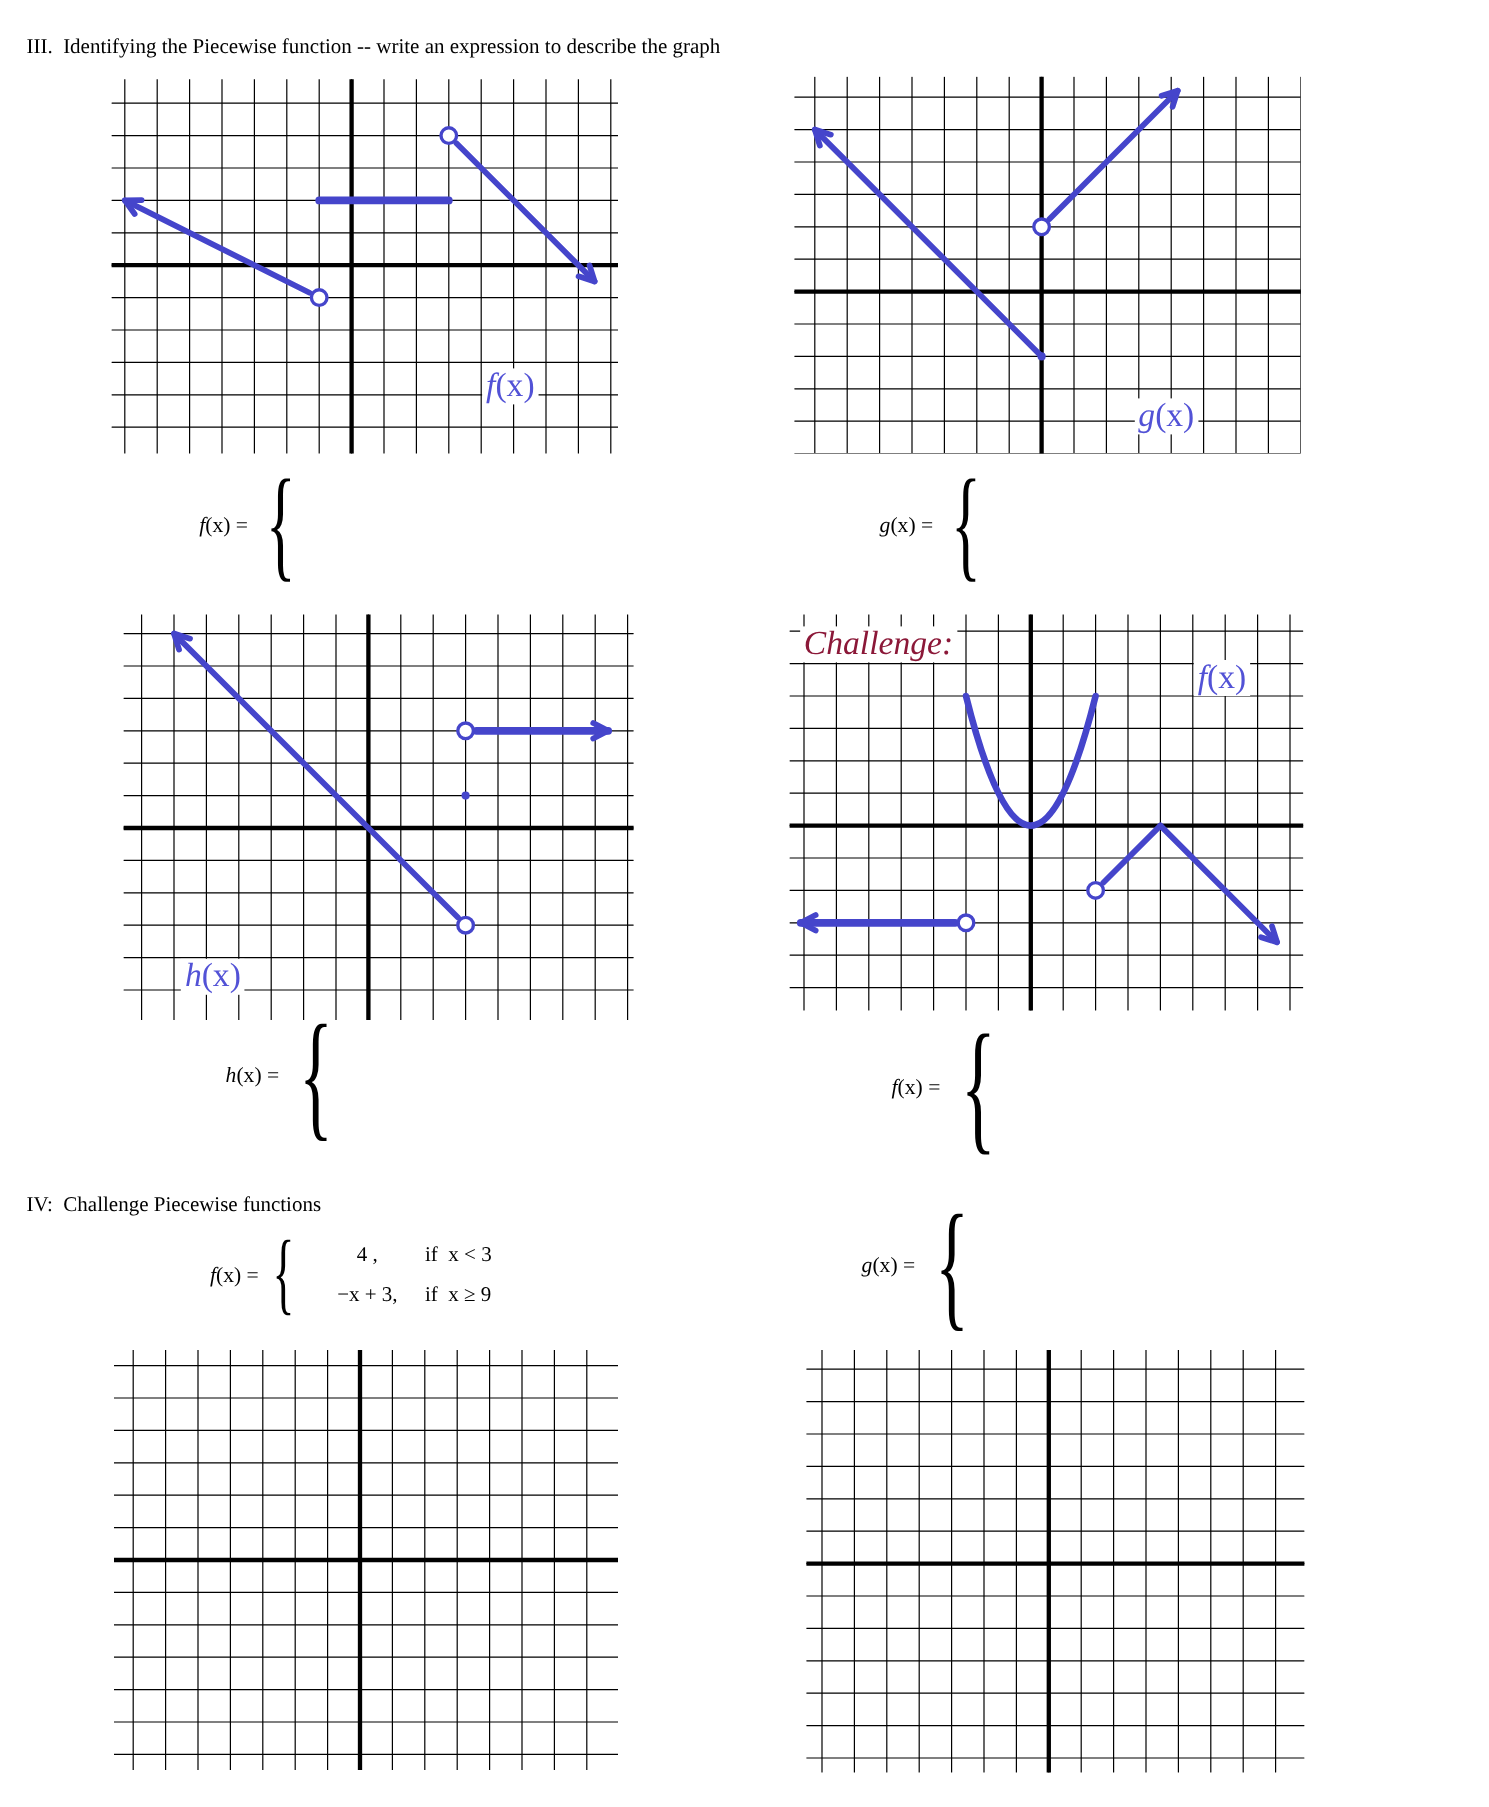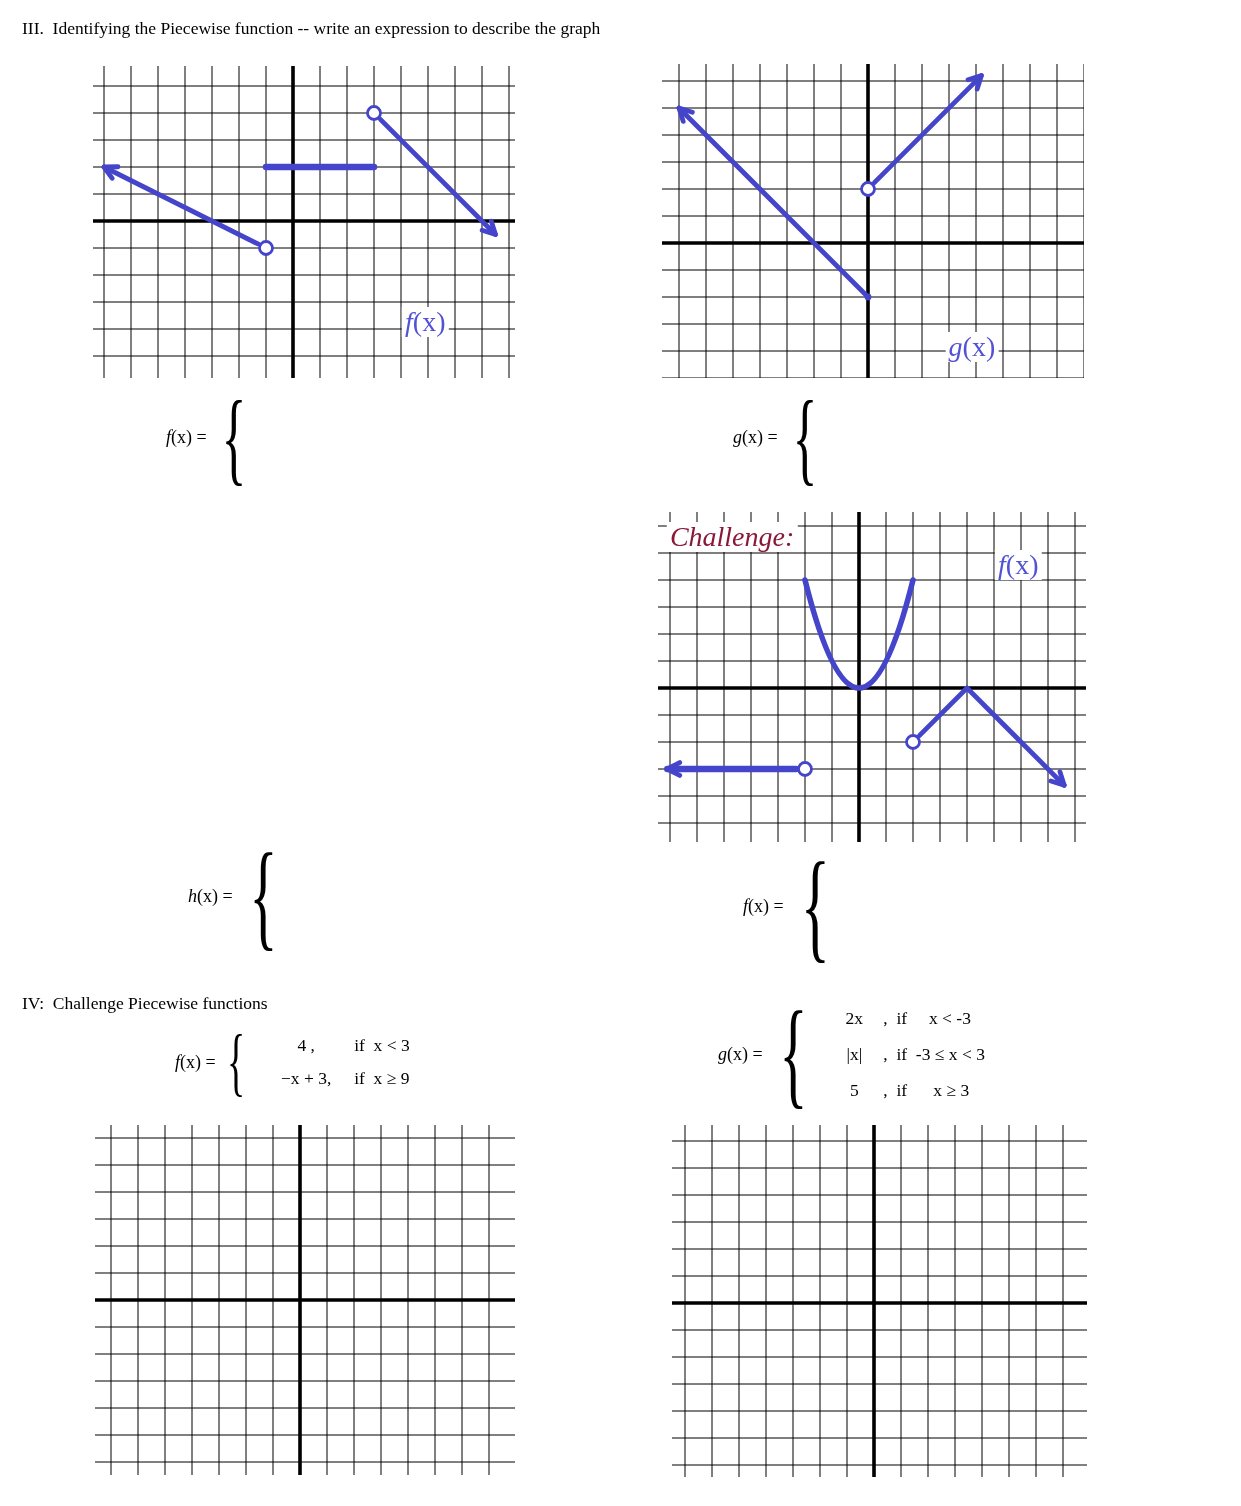--- a/index.html
+++ b/index.html
@@ -25,21 +25,21 @@
   .pw-f .pw-row{height:33px;align-items:center;}
   .pw-f .pw-expr{min-width:84px;}
   .pw-g .pw-row{height:36px;align-items:center;}
   .pw-g .pw-expr{min-width:46px;}
 </style>
 </head>
 <body>
 
 <div class="page">
 
-  <div class="title" style="left:22px;top:18px">III.  Identifying the Piecewise function -- write an expression to describe the graph</div>
+  <div class="title" style="left:22px;top:28px">III.  Identifying the Piecewise function -- write an expression to describe the graph</div>
 
   <div class="graph" style="left: 93px; top: 66px; width: 422px; height: 312px;">
       <svg width="422" height="312">
         <path d="M11 0V312M38 0V312M65 0V312M92 0V312M119 0V312M146 0V312M173 0V312M200 0V312M227 0V312M254 0V312M281 0V312M308 0V312M335 0V312M362 0V312M389 0V312M416 0V312M0 20H422M0 47H422M0 74H422M0 101H422M0 128H422M0 155H422M0 182H422M0 209H422M0 236H422M0 263H422M0 290H422" stroke="#000000" stroke-width="1" fill="none" stroke-linecap="round" stroke-linejoin="round"></path>
         <path d="M0 155H422M200 0V312" stroke="#000000" stroke-width="3.6" fill="none" stroke-linecap="round" stroke-linejoin="round"></path>
         <path d="M164.95015528100075 177.9750776405004L11 101" stroke="#4545cb" stroke-width="4.8" fill="none" stroke-linecap="round" stroke-linejoin="round"></path>
         <path d="M24.998128236870052 100.77107672870308L11 101L19.215738325084494 112.3358565522742" stroke="#4545cb" stroke-width="4.8" fill="none" stroke-linecap="round" stroke-linejoin="round"></path>
         <path d="M173 101L281 101" stroke="#4545cb" stroke-width="6.5" fill="none" stroke-linecap="round" stroke-linejoin="round"></path>
         <path d="M287.3639610306789 53.36396103067893L402.5 168.5" stroke="#4545cb" stroke-width="4.8" fill="none" stroke-linecap="round" stroke-linejoin="round"></path>
         <path d="M389.1478176430406 164.29057886325185L402.5 168.5L398.2905788632518 155.1478176430406" stroke="#4545cb" stroke-width="4.8" fill="none" stroke-linecap="round" stroke-linejoin="round"></path>
@@ -53,20 +53,34 @@
         <path d="M17 0V314M44 0V314M71 0V314M98 0V314M125 0V314M152 0V314M179 0V314M206 0V314M233 0V314M260 0V314M287 0V314M314 0V314M341 0V314M368 0V314M395 0V314M422 0V314M0 17H422M0 44H422M0 71H422M0 98H422M0 125H422M0 152H422M0 179H422M0 206H422M0 233H422M0 260H422M0 287H422M0 314H422" stroke="#000000" stroke-width="1" fill="none" stroke-linecap="round" stroke-linejoin="round"></path>
         <path d="M0 179H422M206 0V314" stroke="#000000" stroke-width="3.6" fill="none" stroke-linecap="round" stroke-linejoin="round"></path>
         <path d="M206 233L17 44" stroke="#4545cb" stroke-width="4.8" fill="none" stroke-linecap="round" stroke-linejoin="round"></path>
         <path d="M30.352182356959396 48.20942113674816L17 44L21.20942113674816 57.3521823569594" stroke="#4545cb" stroke-width="4.8" fill="none" stroke-linecap="round" stroke-linejoin="round"></path>
         <path d="M212.36396103067892 118.63603896932108L319.4 11.599999999999994" stroke="#4545cb" stroke-width="4.8" fill="none" stroke-linecap="round" stroke-linejoin="round"></path>
         <path d="M315.1905788632518 24.95218235695939L319.4 11.599999999999994L306.04781764304056 15.809421136748156" stroke="#4545cb" stroke-width="4.8" fill="none" stroke-linecap="round" stroke-linejoin="round"></path>
         <circle cx="206" cy="125" r="6.5" fill="#fff" stroke="#4545cb" stroke-width="2.8"></circle>
         <circle cx="206" cy="233" r="3.4" fill="#4545cb"></circle>
       </svg>
       <span class="graph-label" style="left: 309.95px; top: 282.95px; color: rgb(82, 82, 214);"><i>g</i>(x)</span>
+    </div>
+  <div class="graph" style="left: 103px; top: 512px; width: 425px; height: 338px;">
+      <svg width="425" height="338">
+        <path d="M15 0V338M42 0V338M69 0V338M96 0V338M123 0V338M150 0V338M177 0V338M204 0V338M231 0V338M258 0V338M285 0V338M312 0V338M339 0V338M366 0V338M393 0V338M420 0V338M0 16H425M0 43H425M0 70H425M0 97H425M0 124H425M0 151H425M0 178H425M0 205H425M0 232H425M0 259H425M0 286H425M0 313H425" stroke="#000000" stroke-width="1" fill="none" stroke-linecap="round" stroke-linejoin="round"></path>
+        <path d="M0 178H425M204 0V338" stroke="#000000" stroke-width="3.6" fill="none" stroke-linecap="round" stroke-linejoin="round"></path>
+        <path d="M278.6360389693211 252.63603896932108L42 16" stroke="#4545cb" stroke-width="4.8" fill="none" stroke-linecap="round" stroke-linejoin="round"></path>
+        <path d="M55.352182356959396 20.209421136748162L42 16L46.20942113674816 29.3521823569594" stroke="#4545cb" stroke-width="4.8" fill="none" stroke-linecap="round" stroke-linejoin="round"></path>
+        <path d="M294 97L403.8 97" stroke="#4545cb" stroke-width="6.5" fill="none" stroke-linecap="round" stroke-linejoin="round"></path>
+        <path d="M391.38207108109003 103.46490845758076L403.8 97L391.38207108109003 90.53509154241924" stroke="#4545cb" stroke-width="4.8" fill="none" stroke-linecap="round" stroke-linejoin="round"></path>
+        <circle cx="285" cy="259" r="6.5" fill="#fff" stroke="#4545cb" stroke-width="2.8"></circle>
+        <circle cx="285" cy="97" r="6.5" fill="#fff" stroke="#4545cb" stroke-width="2.8"></circle>
+        <circle cx="285" cy="151" r="3.4" fill="#4545cb"></circle>
+      </svg>
+      <span class="graph-label" style="left: 74.4px; top: 302.2px; color: rgb(82, 82, 214);"><i>h</i>(x)</span>
     </div>
   <div class="graph" style="left: 658px; top: 512px; width: 428px; height: 330px; text-align: right;">
       <svg width="428" height="330">
         <path d="M12 0V330M39 0V330M66 0V330M93 0V330M120 0V330M147 0V330M174 0V330M201 0V330M228 0V330M255 0V330M282 0V330M309 0V330M336 0V330M363 0V330M390 0V330M417 0V330M0 14H428M0 41H428M0 68H428M0 95H428M0 122H428M0 149H428M0 176H428M0 203H428M0 230H428M0 257H428M0 284H428M0 311H428" stroke="#000000" stroke-width="1" fill="none" stroke-linecap="round" stroke-linejoin="round"></path>
         <path d="M0 176H428M201 0V330" stroke="#000000" stroke-width="3.6" fill="none" stroke-linecap="round" stroke-linejoin="round"></path>
         <path d="M147 68Q201 284 255 68" stroke="#4545cb" stroke-width="5.5" fill="none" stroke-linecap="round" stroke-linejoin="round"></path>
         <path d="M138 257L9.300000000000011 257" stroke="#4545cb" stroke-width="6.5" fill="none" stroke-linecap="round" stroke-linejoin="round"></path>
         <path d="M21.71792891890999 250.53509154241925L9.300000000000011 257L21.71792891890999 263.46490845758075" stroke="#4545cb" stroke-width="4.8" fill="none" stroke-linecap="round" stroke-linejoin="round"></path>
         <path d="M261.3639610306789 223.63603896932108L309 176" stroke="#4545cb" stroke-width="4.8" fill="none" stroke-linecap="round" stroke-linejoin="round"></path>
         <path d="M309 176L406.2 273.2" stroke="#4545cb" stroke-width="4.8" fill="none" stroke-linecap="round" stroke-linejoin="round"></path>
@@ -120,29 +134,15 @@
         <div class="pw-row">
           <span class="pw-expr">−x + 3,</span>
           <span class="pw-cond">if  x ≥ 9</span>
         </div>
       </div>
   </div>
 
   <div class="pw pw-g" style="left:718px;top:996px;height:116px">
     <span class="pw-lhs"><i>g</i><span>(x) =</span></span>
     <span class="brace" style="font-size:118px">{</span>
-    <div class="pw-rows">
-        <div class="pw-row">
-          <span class="pw-expr">2x</span>
-          <span class="pw-cond">,  if     x &lt; -3</span>
-        </div>
-        <div class="pw-row">
-          <span class="pw-expr">|x|</span>
-          <span class="pw-cond">,  if  -3 ≤ x &lt; 3</span>
-        </div>
-        <div class="pw-row">
-          <span class="pw-expr">5</span>
-          <span class="pw-cond">,  if      x ≥ 3</span>
-        </div>
-      </div>
   </div>
 
 </div>
 
 </body></html>

